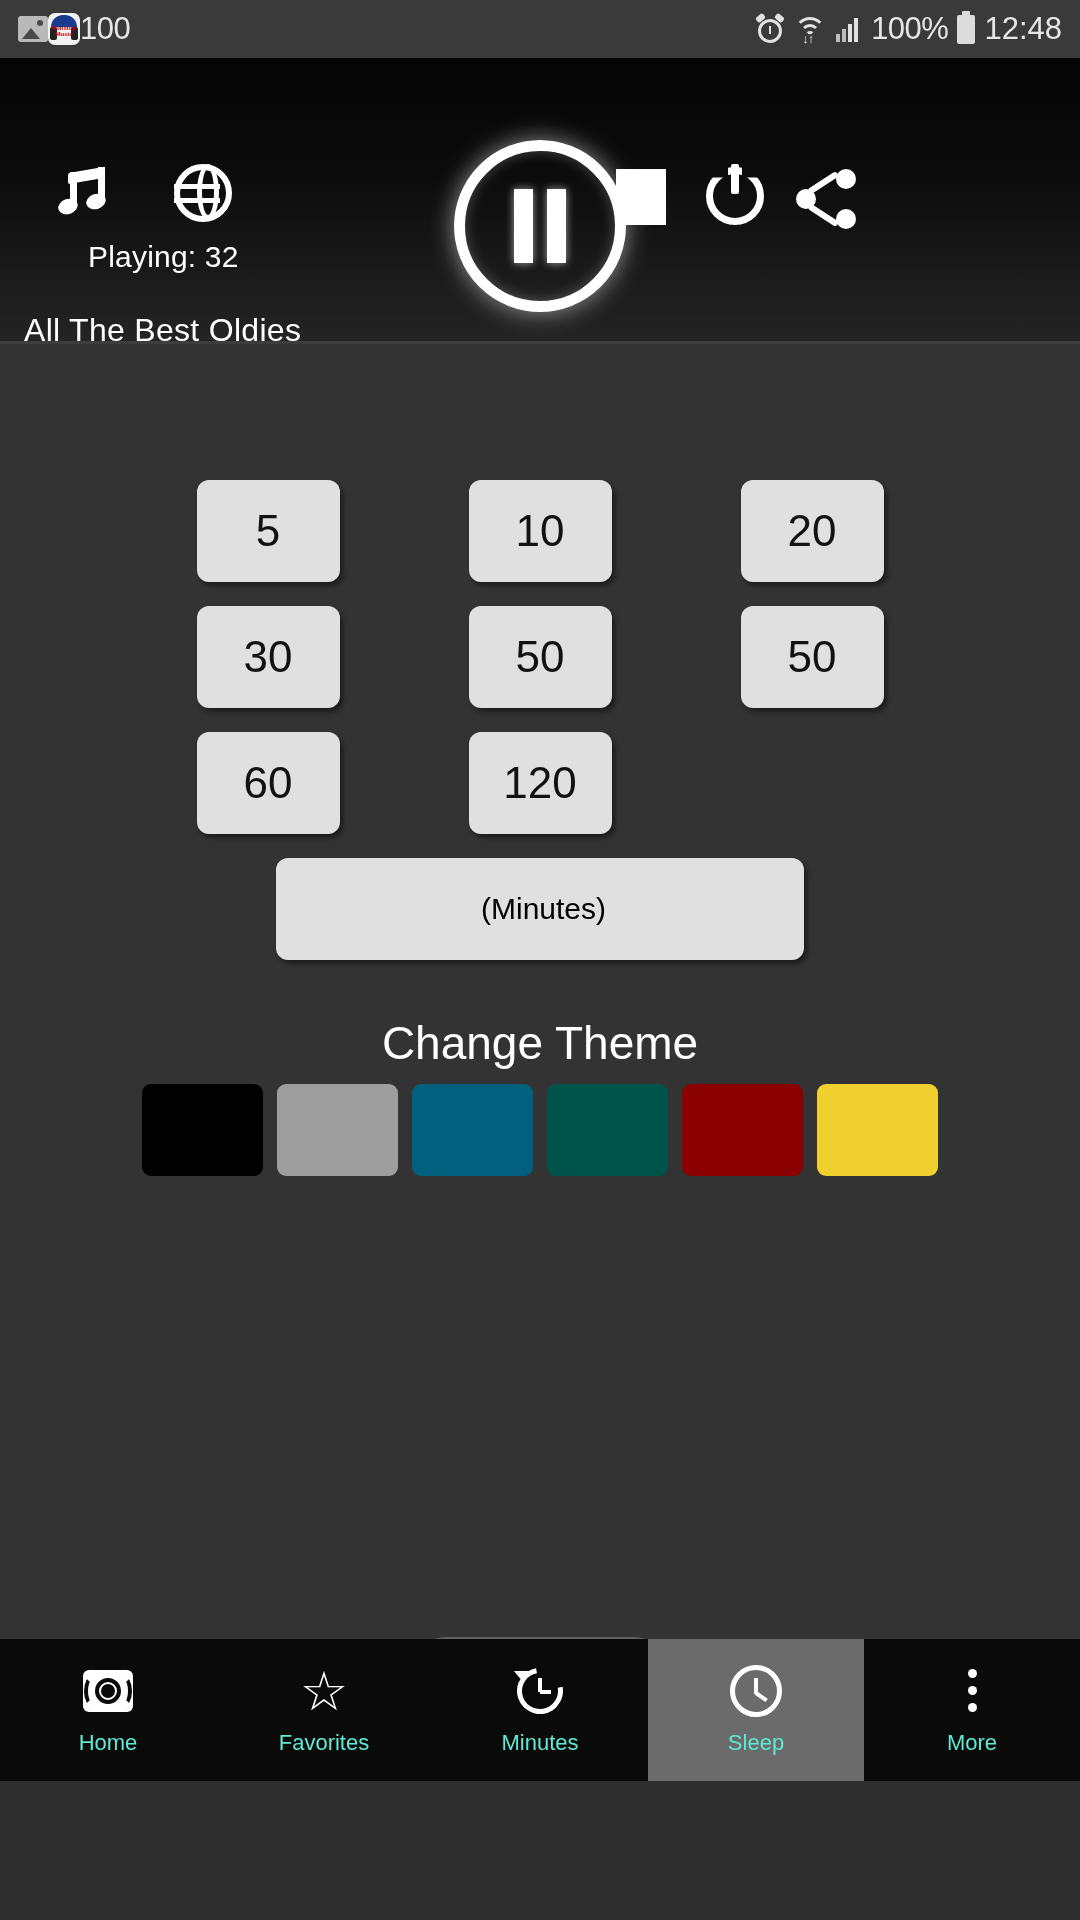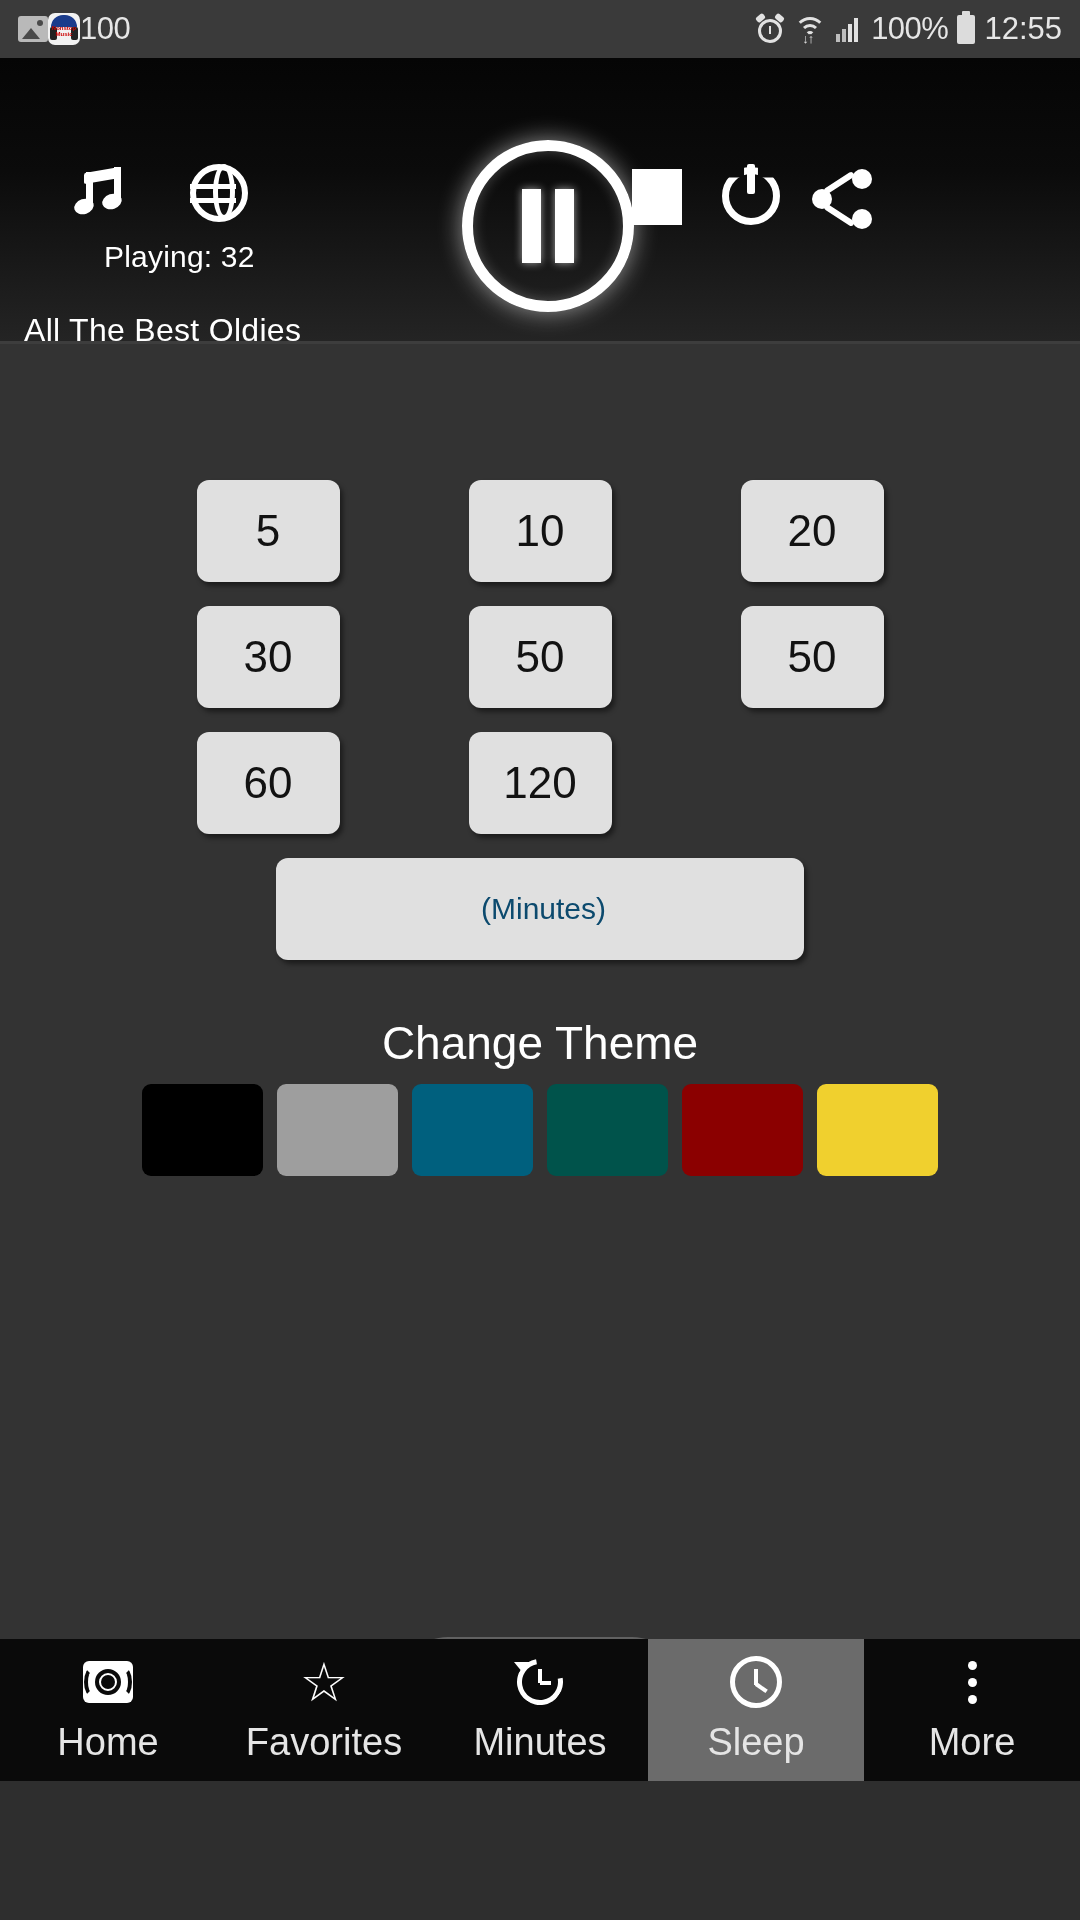--- a/index.html
+++ b/index.html
@@ -84,21 +84,21 @@
   .ico-battery:before { content:""; position:absolute; top:-4px; left:5px;
     width:8px; height:4px; background:#dcdcdc; border-radius:1px 1px 0 0; }
 
   
   #player-header {
     height: 283px; width: 100%;
     background: linear-gradient(180deg,#050505 0%, #0b0b0b 40%, #242424 100%);
     position: relative;
   }
   #player-controls {
-    position:absolute; top:0; left:16px; right:0; height:205px;
+    position:absolute; top:0; left:0; right:0; height:205px;
   }
   .pc-btn { position:absolute; display:flex; align-items:center; justify-content:center; }
 
   #music-note-btn { left:48px; top:100px; width:70px; height:70px; }
   #globe-btn { left:168px; top:100px; width:70px; height:70px; }
   #stop-btn { left:610px; top:108px; width:62px; height:62px; }
   #power-btn { left:700px; top:103px; width:70px; height:70px; }
   #share-btn { left:790px; top:103px; width:74px; height:74px; }
 
   #play-pause-btn {
@@ -182,21 +182,21 @@
 
   #stop-timer-btn {
     position:absolute; top:514px; left:50%; transform:translateX(-50%);
     width:528px; height:102px;
     background:#e0e0e0; border-radius:12px;
     display:flex; align-items:center; justify-content:center;
     box-shadow: 3px 4px 5px rgba(0,0,0,0.45);
     border:none; cursor:pointer;
   }
   #stop-timer-main { font-size:44px; color:#121212; }
-  #stop-timer-sub { font-size:30px; color:#0c4a6e; margin-left:7px; }
+  #stop-timer-sub { font-size:30px; color:#000000; margin-left:7px; }
 
   #change-theme-label {
     position:absolute; top:672px; width:100%; text-align:center;
     font-size:46px; color:#ffffff;
   }
 
   #theme-swatches {
     position:absolute; top:740px; left:0; right:0;
     display:flex; justify-content:center; gap:14px;
   }
@@ -217,21 +217,21 @@
   #bottom-nav {
     position:absolute; bottom:0; left:0; right:0; height:142px;
     background:#0a0a0a; display:flex;
   }
   .nav-item {
     flex:1; display:flex; flex-direction:column;
     align-items:center; justify-content:center; gap:13px;
     cursor:pointer; color:#ffffff;
   }
   .nav-item.active { background:#6b6b6b; }
-  .nav-label { font-size:38px; color:#e5e5e5; }
+  .nav-label { font-size:22px; color:#5eead4; }
   .nav-ico { height:52px; display:flex; align-items:center; justify-content:center; }
 
   .ico-home { width:50px; height:42px; background:#fff; border-radius:6px;
     position:relative; display:flex; align-items:center; justify-content:center; }
   .ico-home .core { width:14px; height:14px; border-radius:50%; background:#0a0a0a; }
   .ico-home .ring2 { position:absolute; width:26px; height:26px; border-radius:50%;
     border:4px solid #0a0a0a; }
   .ico-home .pl, .ico-home .pr { position:absolute; width:16px; height:30px;
     border:4px solid #0a0a0a; border-radius:50%; }
   .ico-home .pl { left:1px; border-right-color:transparent; border-top-color:transparent; border-bottom-color:transparent;}
@@ -289,21 +289,21 @@
         <span class="arrs">↓↑</span>
     </span>
     <span class="ico-signal">
       <i></i>
         <i></i>
         <i></i>
         <i></i>
     </span>
     <span class="sb-text">100%</span>
     <span class="ico-battery"></span>
-    <span class="sb-clock">12:55</span>
+    <span class="sb-clock">12:48</span>
   </div>
 </div>
 
 <div id="player-header">
   <div id="player-controls">
 
     <div class="pc-btn" id="music-note-btn">
       <span class="ico-note">
         <span class="beam"></span>
           <span class="s1"></span>

